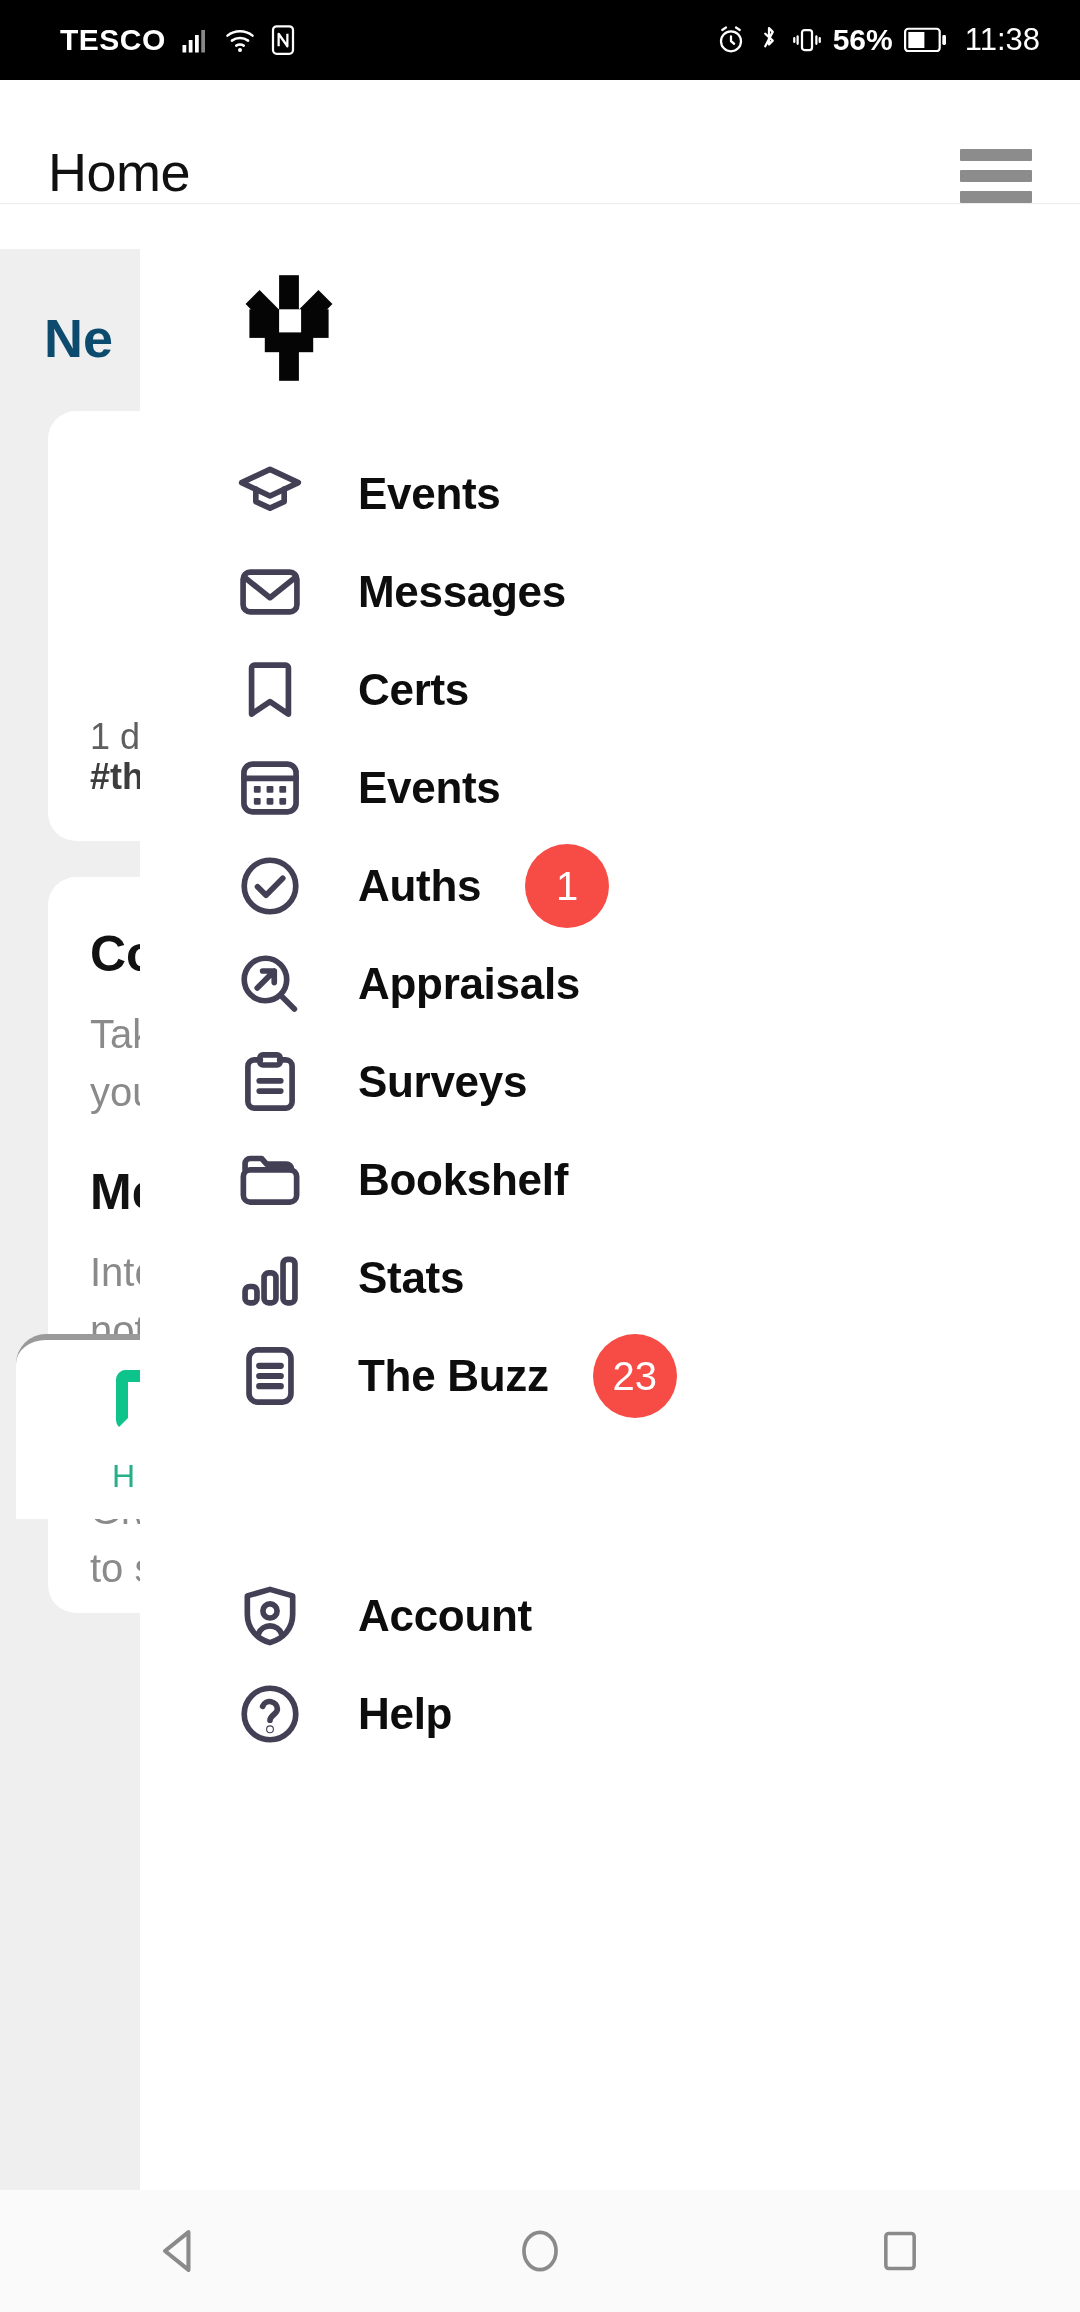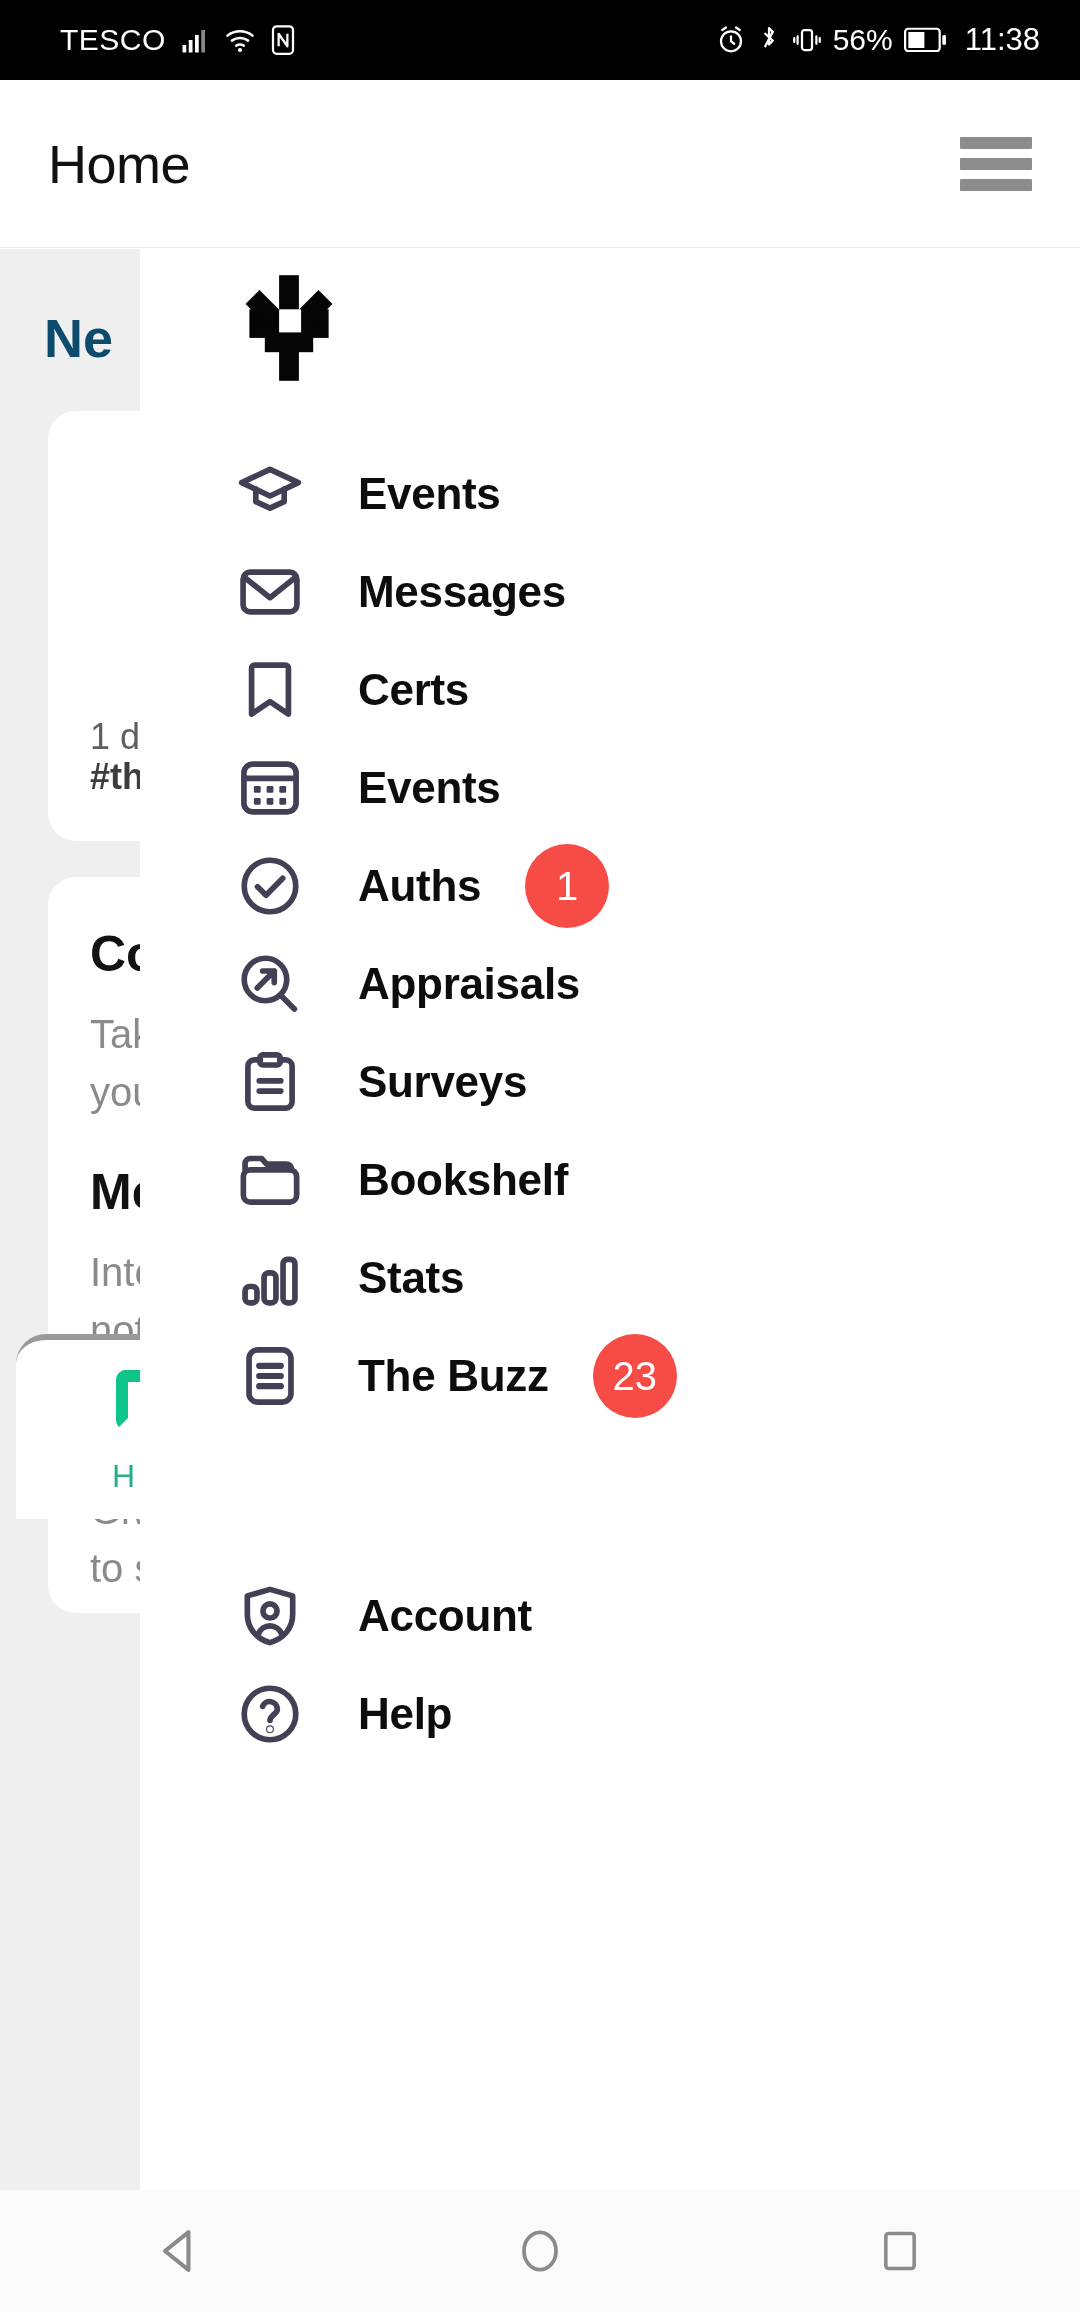--- a/index.html
+++ b/index.html
@@ -11,32 +11,32 @@
   }
   #screen { position:relative; width:1080px; height:2312px; background:#ffffff; }
 
   
   .statusbar {
     position:absolute; top:0; left:0; width:1080px; height:80px;
     background:#000000; color:#ffffff;
     display:flex; align-items:center;
     font-size:30px;
   }
-  .sb-left { display:flex; align-items:center; gap:14px; margin-left:60px; }
+  .sb-left { display:flex; align-items:center; gap:14px; margin-left:60px;font-weight:bold; }
   .sb-right { display:flex; align-items:center; gap:11px; margin-left:auto; margin-right:40px; }
   .sb-carrier { font-size:30px; letter-spacing:0.5px; }
   .sb-icon { display:inline-flex; align-items:center; }
-  .sb-pct { font-size:30px; }
+  .sb-pct { font-size:30px;font-weight:bold; }
   .sb-time { font-size:31px; margin-left:8px;text-align:right; }
 
   
   .appbar {
-    position:absolute; top:80px; left:0; width:1080px; height:168px;
+    position:absolute; top:80px; left:0; width:1080px; height:124px;
     background:#ffffff;
-    display:flex; align-items:center;
+    display:flex; align-items:flex-end;
     border-bottom:1px solid #ececec;
     z-index:5;
   }
   .appbar-title {
     margin-left:48px;
     font-size:54px; font-weight:400; color:#111111; letter-spacing:-0.5px;
   }
   .hamburger {
     margin-left:auto; margin-right:48px;
     width:72px; height:54px;

